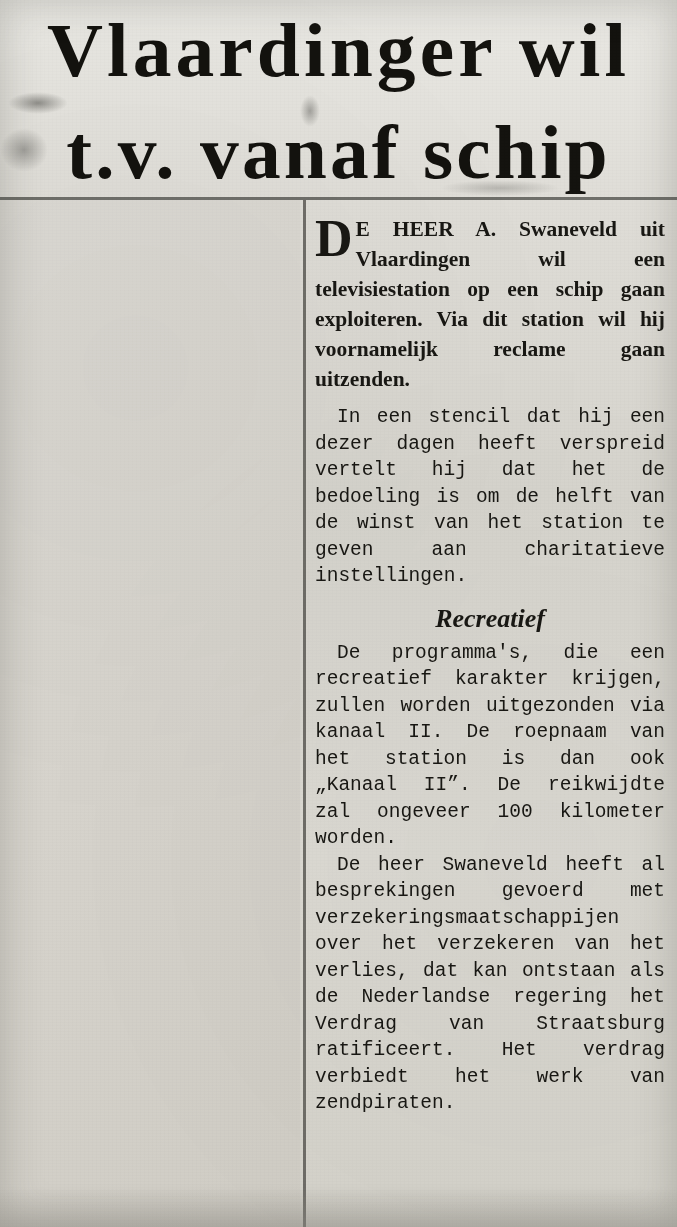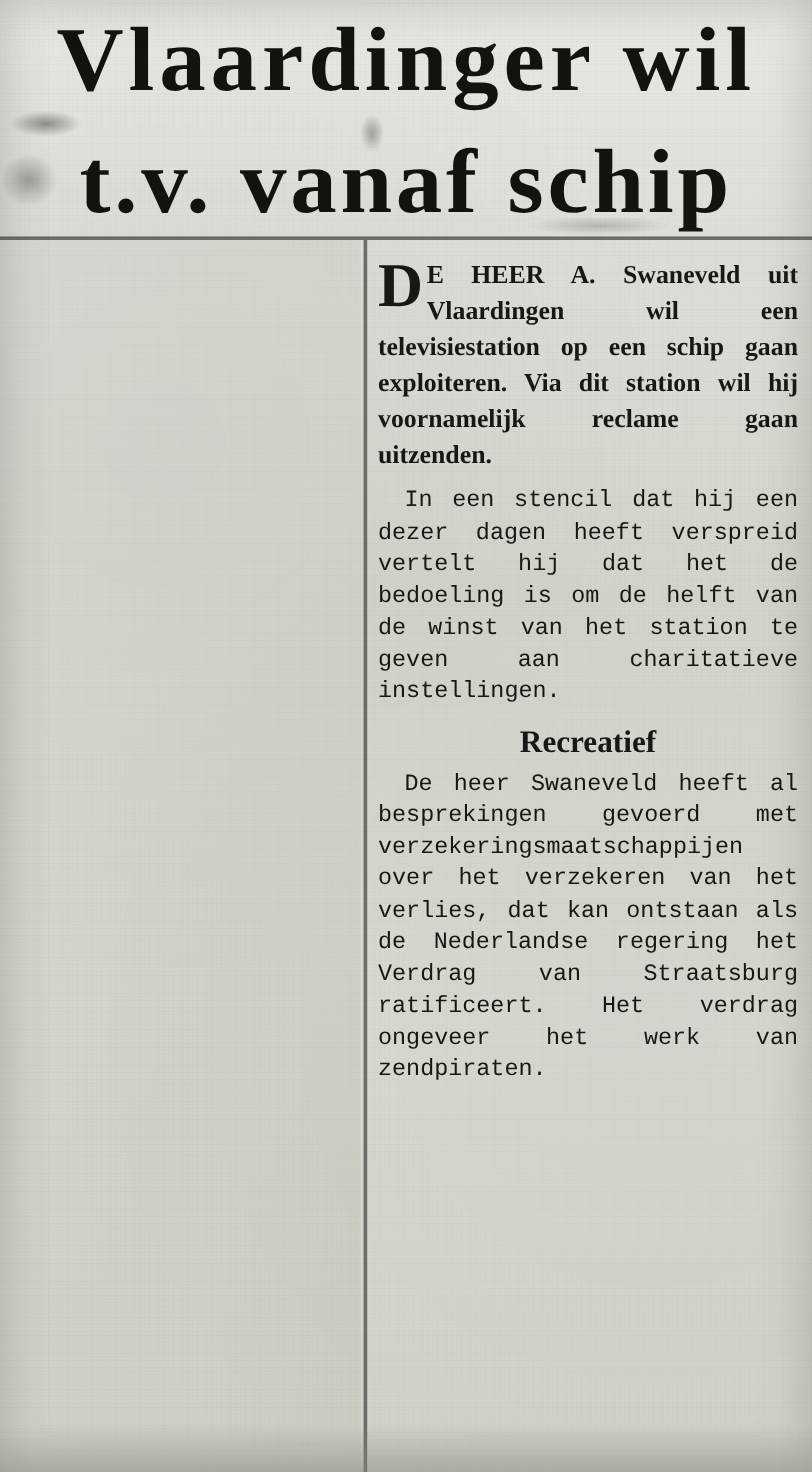--- a/index.html
+++ b/index.html
@@ -109,20 +109,21 @@
     font-size: 19.5px;
     line-height: 26.5px;
     text-align: justify;
     text-align-last: left;
     margin: 0;
     text-indent: 22px;
   }
   .subhead {
     font-family: "Liberation Serif", serif;
     font-weight: bold;
+    font-style: italic;
     font-size: 26px;
     line-height: 30px;
     text-align: center;
     margin: 14px 0 6px 0;
   }
   
   .smudge {
     position: absolute;
     border-radius: 50%;
     pointer-events: none;
@@ -161,21 +162,22 @@
   <div class="col-rule"></div>
 
   <div class="column">
     <p class="lead">
       <span class="dropcap">D</span><span>E HEER A. Swaneveld uit Vlaardingen wil een televisiestation op een schip gaan exploiteren. Via dit station wil hij voornamelijk reclame gaan uitzenden.</span>
     </p>
     <p class="body-p">In een stencil dat hij een dezer dagen heeft verspreid vertelt hij dat het de bedoeling is om de helft van de winst van het station te geven aan charitatieve instellingen.</p>
 
     <div class="subhead">Recreatief</div>
 
-    <p class="body-p">De heer Swaneveld heeft al besprekingen gevoerd met verzekeringsmaatschappijen over het verzekeren van het verlies, dat kan ontstaan als de Nederlandse regering het Verdrag van Straatsburg ratificeert. Het verdrag ongeveer het werk van zendpiraten.</p>
+    <p class="body-p">De programma's, die een recreatief karakter krijgen, zullen worden uitgezonden via kanaal II. De roepnaam van het station is dan ook „Kanaal II”. De reikwijdte zal ongeveer 100 kilometer worden.</p>
+    <p class="body-p">De heer Swaneveld heeft al besprekingen gevoerd met verzekeringsmaatschappijen over het verzekeren van het verlies, dat kan ontstaan als de Nederlandse regering het Verdrag van Straatsburg ratificeert. Het verdrag verbiedt het werk van zendpiraten.</p>
   </div>
 
   <div class="grain"></div>
   <div class="smudge sm1"></div>
   <div class="smudge sm2"></div>
   <div class="smudge sm3"></div>
   <div class="smudge sm4"></div>
   <div class="edge-dark"></div>
   <div class="bottom-fade"></div>
 </div>

